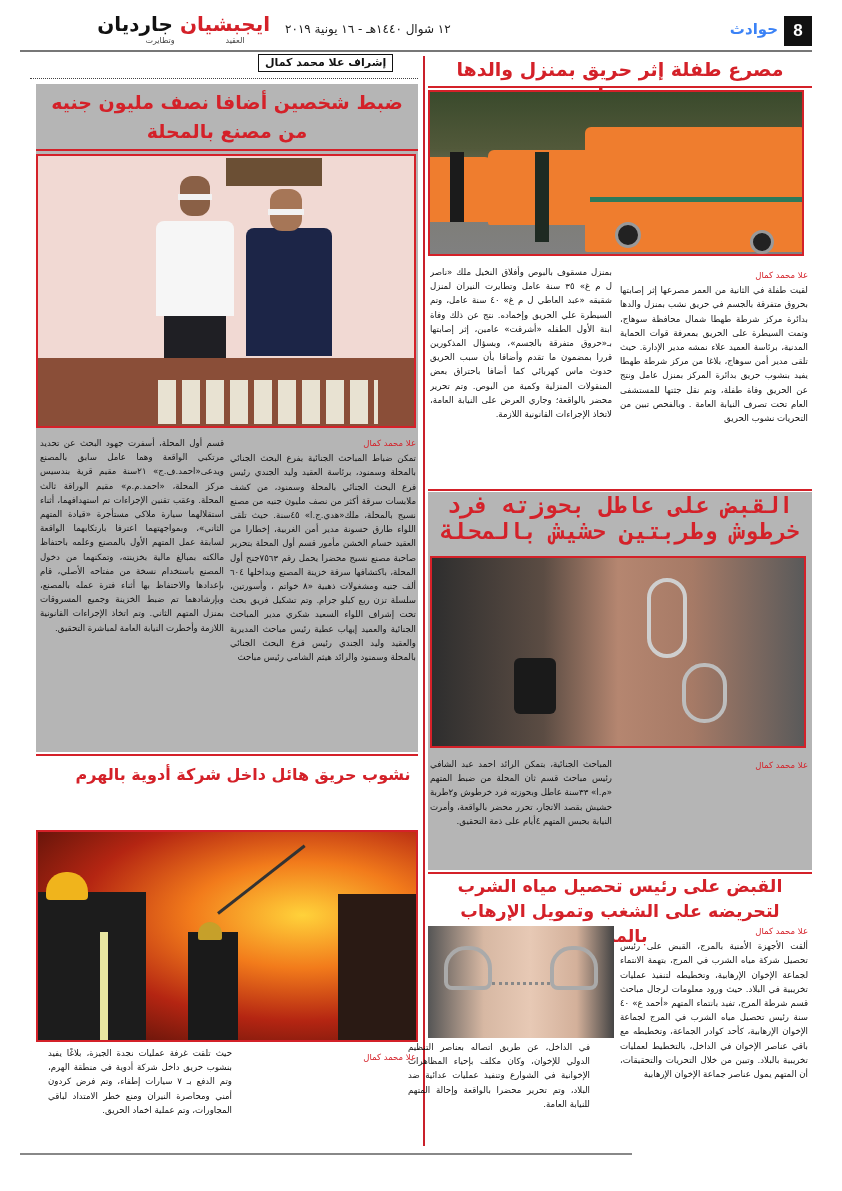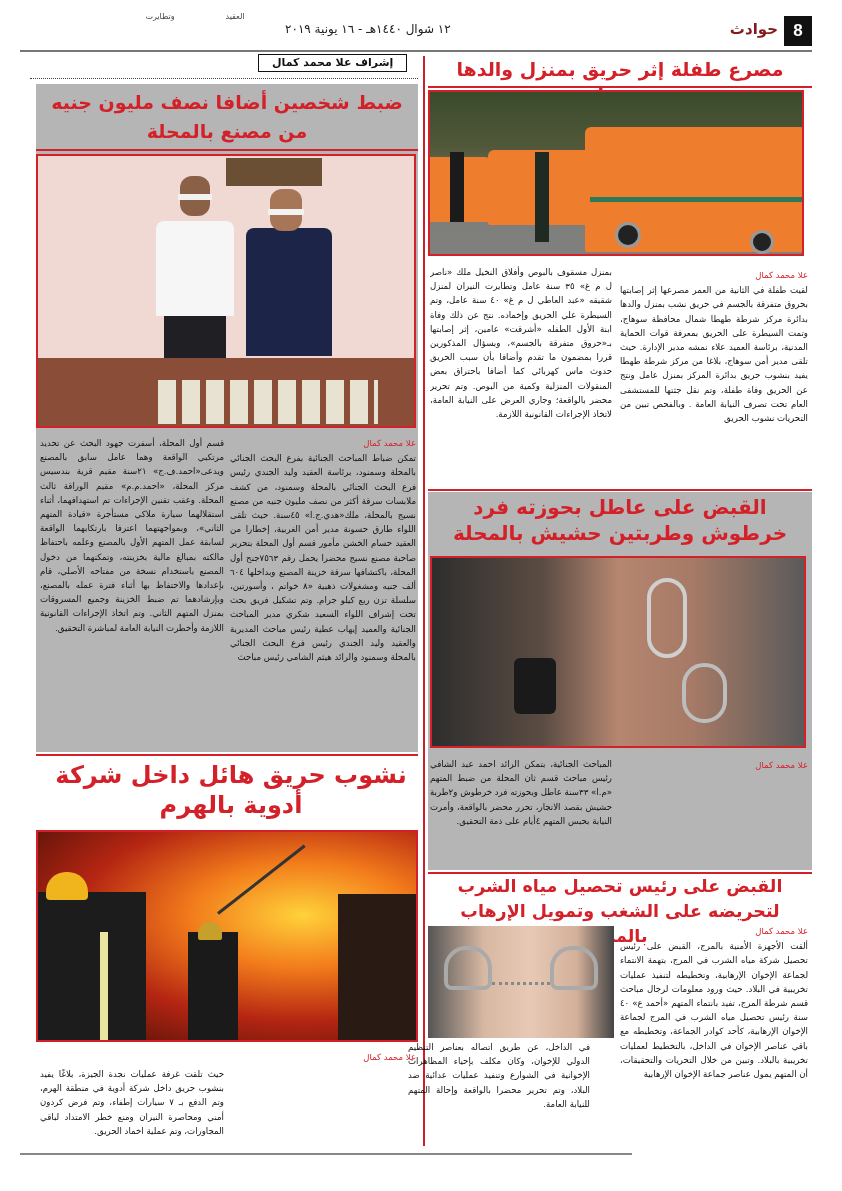--- a/index.html
+++ b/index.html
@@ -2,29 +2,29 @@
 <html><head>
   <meta charset="utf-8">
   <style>
     * { box-sizing: border-box; margin: 0; padding: 0; }
     html, body { width: 842px; height: 1191px; background: #ffffff; overflow: hidden; }
     body { font-family: "DejaVu Sans", sans-serif; position: relative; color: #111; }
 
     
     .masthead { position: absolute; left: 30px; top: 12px; width: 782px; height: 34px; }
     .page-num { position: absolute; right: 0; top: 4px; width: 28px; height: 30px; background: #111; color: #fff; font: bold 17px "Liberation Sans", sans-serif; text-align: center; line-height: 30px; }
-    .section-tag { position: absolute; right: 34px; top: 8px; font: bold 15px "DejaVu Sans", sans-serif; color: #7f1d1d; }
+    .section-tag { position: absolute; right: 34px; top: 8px; font: bold 15px "DejaVu Sans", sans-serif; color: #3b82f6; }
     .date-line { position: absolute; left: 255px; top: 10px; font: 12px "DejaVu Sans", sans-serif; color: #222; direction: rtl; }
     .brand { position: absolute; left: 10px; top: 0; direction: rtl; text-align: right; width: 230px; }
     .brand-main { font: bold 20px "DejaVu Sans", sans-serif; color: #111; white-space: nowrap; }
     .brand-main .accent { color: #d42129; }
     .brand-sub { font: 8px "DejaVu Sans", sans-serif; color: #444; display: flex; justify-content: space-around; width: 150px; margin-left: 40px; }
     .mast-rule { position: absolute; left: 20px; top: 50px; width: 792px; height: 2px; background: #777; }
 
-    .supervisor { position: absolute; left: 258px; top: 54px; height: 18px; border: 1px solid #111; padding: 0 13px; font: bold 11px "DejaVu Sans", sans-serif; direction: rtl; line-height: 16px; }
+    .supervisor { position: absolute; left: 258px; top: 54px; height: 18px; border: 1px solid #111; padding: 0 6px; font: bold 11px "DejaVu Sans", sans-serif; direction: rtl; line-height: 16px; }
     .dotted-rule { position: absolute; left: 30px; top: 78px; width: 388px; border-top: 1px dotted #444; }
     .col-divider { position: absolute; left: 423px; top: 56px; width: 2px; height: 1090px; background: #c9202a; }
 
     
     .hl-red { color: #d42129; font-weight: bold; direction: rtl; text-align: center; font-family: "DejaVu Sans", sans-serif; }
     .story-box { position: absolute; background: #b5b5b5; }
     .red-bar { position: absolute; height: 2px; background: #d42129; }
 
     .photo { position: absolute; border: 2px solid #d42129; overflow: hidden; }
     .byline { color: #d42129; font-size: 8.5px; direction: rtl; margin-bottom: 1px; }
@@ -44,20 +44,24 @@
     .ph-cuffs2 { background: linear-gradient(90deg, #555 0%, #d7b8a3 30%, #e7c9b5 55%, #d3b09a 80%, #444 100%); }
   </style>
 </head>
 <body>
 
 <div class="masthead">
   <div class="page-num">8</div>
   <div class="section-tag">حوادث</div>
   <div class="date-line">١٢ شوال ١٤٤٠هـ - ١٦ يونية ٢٠١٩</div>
   <div class="brand">
+    <div class="brand-main">
+      <span class="accent">ايجبشيان</span>
+      <span>جارديان</span>
+    </div>
     <div class="brand-sub">
       <span>العقيد</span>
       <span>وتطايرت</span>
     </div>
   </div>
 </div>
 <div class="mast-rule"></div>
 
 <div class="supervisor">إشراف علا محمد كمال</div>
 <div class="dotted-rule"></div>
@@ -78,21 +82,21 @@
 <div class="text-col" style="left:620px; top:268px; width:188px; height:220px; overflow:hidden;">
   <div class="byline">علا محمد كمال</div>
   <p>لقيت طفلة في الثانية من العمر مصرعها إثر إصابتها بحروق متفرقة بالجسم في حريق نشب بمنزل والدها بدائرة مركز شرطة طهطا شمال محافظة سوهاج، وتمت السيطرة على الحريق بمعرفة قوات الحماية المدنية، برئاسة العميد علاء نمشه مدير الإدارة. حيث تلقى مدير أمن سوهاج، بلاغا من مركز شرطة طهطا يفيد بنشوب حريق بدائرة المركز بمنزل عامل ونتج عن الحريق وفاة طفلة، وتم نقل جثتها للمستشفى العام تحت تصرف النيابة العامة . وبالفحص تبين من التحريات نشوب الحريق</p>
 </div>
 <div class="text-col" style="left:430px; top:265px; width:182px; height:222px; overflow:hidden;">
   <p>بمنزل مسقوف بالبوص وأفلاق النخيل ملك «ناصر ل م غ» ٣٥ سنة عامل وتطايرت النيران لمنزل شقيقه «عبد العاطي ل م غ» ٤٠ سنة عامل، وتم السيطرة علي الحريق وإخماده. نتج عن ذلك وفاة ابنة الأول الطفله «أشرقت» عامين، إثر إصابتها بـ«حروق متفرقة بالجسم»، وبسؤال المذكورين قررا بمضمون ما تقدم وأضافا بأن سبب الحريق حدوث ماس كهربائي كما أضافا باحتراق بعض المنقولات المنزلية وكمية من البوص. وتم تحرير محضر بالواقعة؛ وجاري العرض على النيابة العامة، لاتخاذ الإجراءات القانونية اللازمة.</p>
 </div>
 <div class="red-bar" style="left:428px; top:489px; width:384px;"></div>
 
 <div class="story-box" style="left:428px; top:492px; width:384px; height:378px;"></div>
-<div class="hl-red" style="position:absolute; left:432px; top:494px; width:376px; font-size:20px; line-height:26px;">القبض على عاطل بحوزته فرد خرطوش وطربتين حشيش بالمحلة</div>
+<div class="hl-red" style="position:absolute; left:432px; top:494px; width:376px; font-size:23px; line-height:26px;font-family:Liberation Mono, monospace;">القبض على عاطل بحوزته فرد خرطوش وطربتين حشيش بالمحلة</div>
 <div class="photo ph-cuffs" style="left:430px; top:556px; width:376px; height:192px;">
   <div style="position:absolute; left:82px; top:100px; width:42px; height:56px; background:#1a1a1a; border-radius:6px;"></div>
   <div style="position:absolute; left:215px; top:20px; width:40px; height:80px; border:4px solid #cfcfcf; border-radius:20px;"></div>
   <div style="position:absolute; left:250px; top:105px; width:45px; height:60px; border:4px solid #bdbdbd; border-radius:22px;"></div>
 </div>
 <div class="text-col" style="left:620px; top:758px; width:188px; height:108px; overflow:hidden;">
   <div class="byline">علا محمد كمال</div>
 </div>
 <div class="text-col" style="left:430px; top:757px; width:182px; height:108px; overflow:hidden;">
   <p>المباحث الجنائية، بتمكن الرائد احمد عبد الشافي رئيس مباحث قسم ثان المحلة من ضبط المتهم «م.ا» ٣٣سنة عاطل وبحوزته فرد خرطوش و٢طربة حشيش بقصد الاتجار، تحرر محضر بالواقعة، وأمرت النيابة بحبس المتهم ٤أيام على ذمة التحقيق.</p>
@@ -130,30 +134,30 @@
 </div>
 <div class="text-col" style="left:230px; top:436px; width:186px; height:312px; overflow:hidden;">
   <div class="byline">علا محمد كمال</div>
   <p>تمكن ضباط المباحث الجنائية بفرع البحث الجنائي بالمحلة وسمنود، برئاسة العقيد وليد الجندي رئيس فرع البحث الجنائي بالمحلة وسمنود، من كشف ملابسات سرقة أكثر من نصف مليون جنيه من مصنع نسيج بالمحلة، ملك«هدي.ج.ا» ٤٥سنة. حيث تلقى اللواء طارق حسونة مدير أمن الغربية، إخطارا من العقيد حسام الخشن مأمور قسم أول المحلة بتحرير صاحبة مصنع نسيج محضرا يحمل رقم ٧٥٦٣جنح أول المحلة، باكتشافها سرقة خزينة المصنع وبداخلها ٦٠٤ ألف جنيه ومشغولات ذهبية «٨ خواتم ، وأسورتين، سلسلة تزن ربع كيلو جرام. وتم تشكيل فريق بحث تحت إشراف اللواء السعيد شكري مدير المباحث الجنائية والعميد إيهاب عطية رئيس مباحث المديرية والعقيد وليد الجندي رئيس فرع البحث الجنائي بالمحلة وسمنود والرائد هيثم الشامي رئيس مباحث</p>
 </div>
 <div class="text-col" style="left:40px; top:436px; width:184px; height:312px; overflow:hidden;">
   <p>قسم أول المحلة، أسفرت جهود البحث عن تحديد مرتكبي الواقعة وهما عامل سابق بالمصنع ويدعى«احمد.ف.ج» ٢١سنة مقيم قرية بندسيس مركز المحلة، «احمد.م.م» مقيم الوراقة ثالث المحلة. وعقب تقنين الإجراءات تم استهدافهما، أثناء استقلالهما سيارة ملاكي مستأجرة «قيادة المتهم الثاني»، وبمواجهتهما اعترفا بارتكابهما الواقعة لسابقة عمل المتهم الأول بالمصنع وعلمه باحتفاظ مالكته بمبالغ مالية بخزينته، وتمكنهما من دخول المصنع باستخدام نسخة من مفتاحه الأصلي، قام بإعدادها والاحتفاظ بها أثناء فترة عمله بالمصنع، وبإرشادهما تم ضبط الخزينة وجميع المسروقات بمنزل المتهم الثاني. وتم اتخاذ الإجراءات القانونية اللازمة وأخطرت النيابة العامة لمباشرة التحقيق.</p>
 </div>
 <div class="red-bar" style="left:36px; top:754px; width:382px;"></div>
 
-<div class="hl-red" style="position:absolute; left:48px; top:760px; width:366px; font-size:24px; line-height:30px;">نشوب حريق هائل داخل شركة أدوية بالهرم</div>
+<div class="hl-red" style="position:absolute; left:60px; top:760px; width:366px; font-size:16px; line-height:30px;">نشوب حريق هائل داخل شركة أدوية بالهرم</div>
 <div class="photo ph-fire" style="left:36px; top:830px; width:382px; height:212px;">
   <div style="position:absolute; left:0; top:60px; width:108px; height:152px; background:#1c1c1c;"></div>
   <div style="position:absolute; left:8px; top:40px; width:42px; height:28px; background:#f0b41c; border-radius:20px 20px 4px 4px;"></div>
   <div style="position:absolute; left:62px; top:100px; width:8px; height:112px; background:#e8e6a0;"></div>
   <div style="position:absolute; left:150px; top:100px; width:50px; height:110px; background:#1a1a1a;"></div>
   <div style="position:absolute; left:160px; top:90px; width:24px; height:18px; background:#c6a02a; border-radius:12px 12px 2px 2px;"></div>
   <div style="position:absolute; left:180px; top:80px; width:110px; height:3px; background:#333; transform:rotate(-38deg); transform-origin:left;"></div>
   <div style="position:absolute; left:300px; top:62px; width:82px; height:150px; background:#2a1a14;"></div>
 </div>
 <div class="text-col" style="left:230px; top:1050px; width:186px; height:100px; overflow:hidden;">
   <div class="byline">علا محمد كمال</div>
 </div>
-<div class="text-col" style="left:40px; top:1046px; width:184px; height:104px; overflow:hidden;margin-top:21px;">
+<div class="text-col" style="left:48px; top:1046px; width:184px; height:104px; overflow:hidden;">
   <p>حيث تلقت غرفة عمليات نجدة الجيزة، بلاغًا يفيد بنشوب حريق داخل شركة أدوية في منطقة الهرم، وتم الدفع بـ ٧ سيارات إطفاء، وتم فرض كردون أمني ومحاصرة النيران ومنع خطر الامتداد لباقي المجاورات، وتم عملية اخماد الحريق.</p>
 </div>
 
 <div class="bottom-rule"></div>
 
 </body></html>

